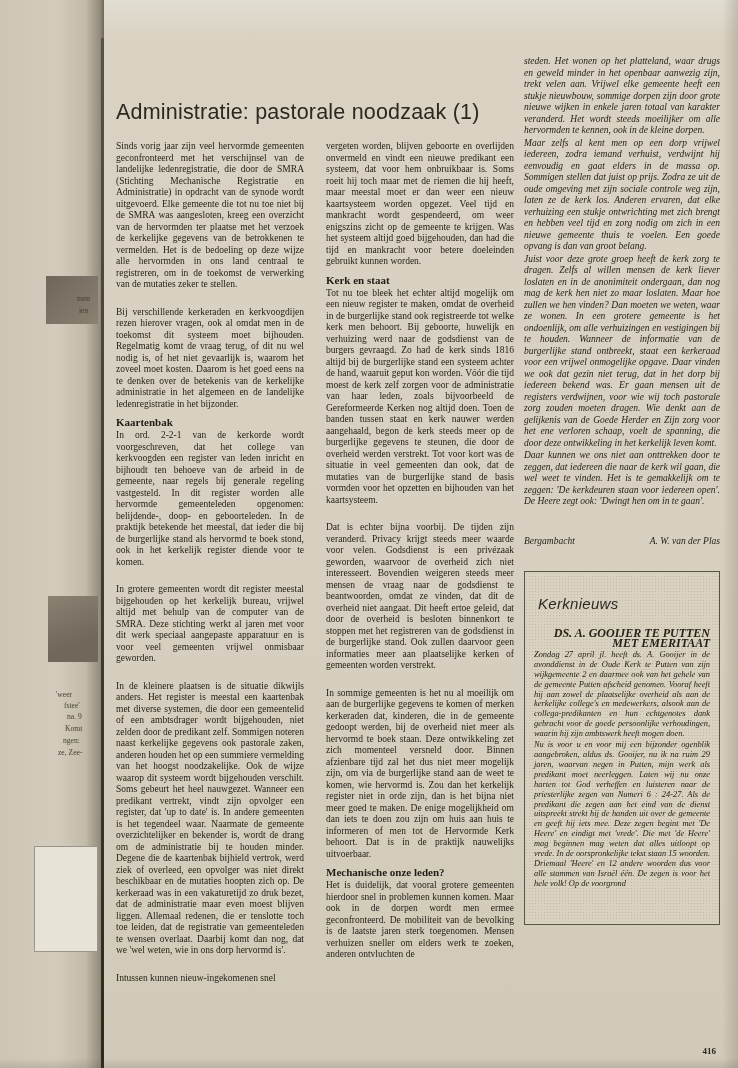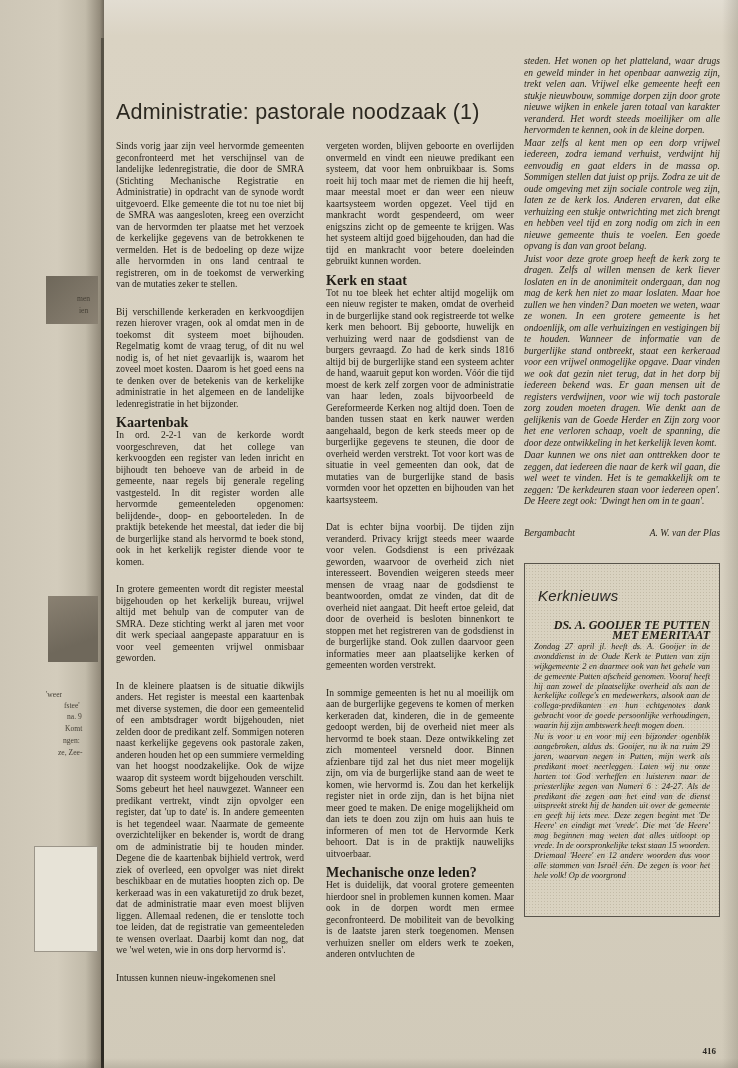--- a/index.html
+++ b/index.html
@@ -21,21 +21,21 @@
   }
   .gutter-line{
     position:absolute;left:101px;top:38px;bottom:0;width:3px;
     background:linear-gradient(180deg,#575246,#2c2922);
   }
   .frag{
     position:absolute;font-size:7.6px;line-height:9px;color:#443f35;
     font-family:"Liberation Serif",serif;white-space:nowrap;
   }
   .f0{left:77px;top:294px}.f1{left:79px;top:306px}
-  .f2{left:46px;top:690px}.f3{left:64px;top:701px}
+  .f2{left:56px;top:690px}.f3{left:64px;top:701px}
   .f4{left:67px;top:712px}.f5{left:65px;top:724px}
   .f6{left:63px;top:736px}.f7{left:58px;top:748px}
   .img-block{position:absolute;}
   .ib1{left:46px;top:276px;width:52px;height:48px;background:linear-gradient(135deg,#6e675a,#8a8172);}
   .ib2{left:48px;top:596px;width:50px;height:66px;background:linear-gradient(160deg,#8a8172,#6f685b 70%);}
   .ib3{left:34px;top:846px;width:64px;height:106px;background:#e7e3d7;border:1px solid #9b9589;box-sizing:border-box;}
   
   .main{
     position:absolute;left:116px;top:56px;width:604px;
     display:flex;align-items:flex-start;
@@ -47,32 +47,32 @@
     color:#2b2820;margin:44px 0 16px 0;
   }
   .twocol{display:flex;gap:22px;}
   .col{
     width:188px;flex:0 0 188px;
     font-size:9.5px;line-height:11.5px;text-align:justify;color:#262219;
   }
   .col p{margin:0;}
   .col p + p{margin-top:16px;}
   .sub{
-    font-size:14px;font-weight:bold;color:#201d16;
+    font-size:11px;font-weight:bold;color:#201d16;
     margin:7px 0 2px 0;line-height:11px;
   }
   .col3{
     width:196px;flex:0 0 196px;margin-left:16px;
     font-size:9.5px;line-height:11.5px;text-align:justify;color:#262219;font-style:italic;
   }
   .col3 > p{margin:0;}
   .col3 > p + p{margin-top:1px;}
   .signature{
     display:flex;justify-content:space-between;
-    margin-top:20px;font-size:9.5px;
+    margin-top:28px;font-size:9.5px;
   }
   
   .kn-box{
     margin-top:24px;height:354px;box-sizing:border-box;overflow:hidden;
     border:1px solid #57534a;
     background-color:#d9d2c0;
     background-image:radial-gradient(#c3bba7 0.6px, rgba(0,0,0,0) 0.7px);
     background-size:3px 3px;
     padding:8px 9px 8px 9px;
   }

